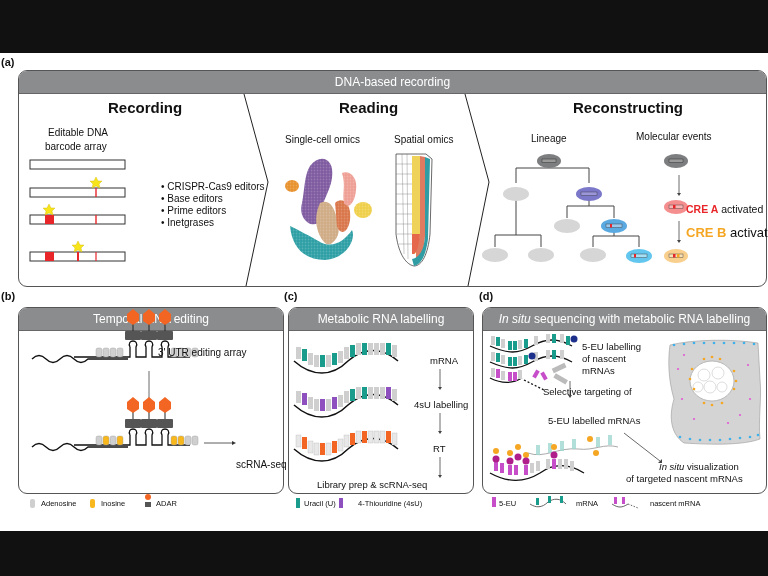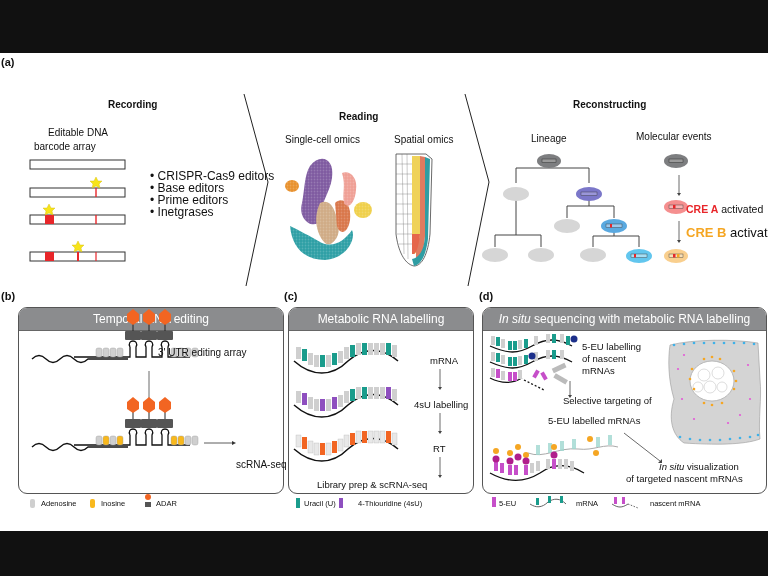--- a/index.html
+++ b/index.html
@@ -1,43 +1,46 @@
 <!DOCTYPE html>
 <html><head>
 <meta charset="utf-8">
 <style>
   html,body{margin:0;padding:0;background:#111;}
   body{width:768px;height:576px;position:relative;overflow:hidden;font-family:"Liberation Sans",sans-serif;color:#111;}
   .canvas{position:absolute;left:0;top:53px;width:768px;height:478px;background:#fff;}
   .plabel{position:absolute;font-weight:bold;font-size:11px;}
   .panel{position:absolute;border:1.3px solid #555;border-radius:9px;background:#fff;overflow:hidden;}
   .phead{background:#8b8c8e;color:#fff;text-align:center;font-size:12px;height:22px;line-height:22px;border-bottom:1px solid #666;}
-  .sec-title{position:absolute;font-weight:bold;font-size:10px;}
+  .sec-title{position:absolute;font-weight:bold;font-size:15px;}
   .t{position:absolute;font-size:10px;white-space:nowrap;}
   .t9{position:absolute;font-size:9.5px;white-space:nowrap;}
   .leg{position:absolute;font-size:7.5px;white-space:nowrap;}
   svg{position:absolute;overflow:visible;}
-  ul.bul{position:absolute;margin:4px;padding:0;list-style:none;font-size:12px;line-height:12px;}
+  ul.bul{position:absolute;margin:15px;padding:0;list-style:none;font-size:10px;line-height:12px;}
   ul.bul li:before{content:"• ";}
 </style>
 </head>
 <body>
 
 <div class="canvas">
 
   <div class="plabel" style="left:1px;top:3px;">(a)</div>
+  <div class="panel" style="left:18px;top:17px;width:747px;height:215px;">
+    <div class="phead">DNA-based recording</div>
+  </div>
 
   <svg style="left:0;top:0;" width="768" height="240">
     <polyline points="244,41 268,129 246,233" fill="none" stroke="#222" stroke-width="1"></polyline>
     <polyline points="465,41 489,129 468,233" fill="none" stroke="#222" stroke-width="1"></polyline>
   </svg>
 
   <div class="sec-title" style="left:108px;top:46px;">Recording</div>
   <div class="t" style="left:48px;top:74px;">Editable DNA</div>
-  <div class="t" style="left:34px;top:88px;">barcode array</div>
+  <div class="t" style="left:45px;top:88px;">barcode array</div>
 
   <svg style="left:0;top:0;" width="140" height="240">
     <rect x="30" y="107" width="95" height="9" fill="#fff" stroke="#333" stroke-width="1"></rect>
     <rect x="30" y="135" width="95" height="9" fill="#fff" stroke="#333" stroke-width="1"></rect>
     <line x1="96" y1="135" x2="96" y2="144" stroke="#e8262a" stroke-width="1.4"></line>
     <polygon points="96,124 98,128 102,128 99,131 100,135 96,133 92,135 93,131 90,128 94,128" fill="#f7e41b" stroke="#d1b800" stroke-width="0.4"></polygon>
     <rect x="30" y="162" width="95" height="9" fill="#fff" stroke="#333" stroke-width="1"></rect>
     <rect x="45" y="162" width="9" height="9" fill="#e8262a"></rect>
     <line x1="96" y1="162" x2="96" y2="171" stroke="#e8262a" stroke-width="1.4"></line>
     <polygon points="49,151 51,155 55,155 52,158 53,162 49,160 45,162 46,158 43,155 47,155" fill="#f7e41b" stroke="#d1b800" stroke-width="0.4"></polygon>
@@ -48,21 +51,21 @@
     <polygon points="78,188 80,192 84,192 81,195 82,199 78,197 74,199 75,195 72,192 76,192" fill="#f7e41b" stroke="#d1b800" stroke-width="0.4"></polygon>
   </svg>
 
   <ul class="bul" style="left:146px;top:113px;">
     <li>CRISPR-Cas9 editors</li>
     <li>Base editors</li>
     <li>Prime editors</li>
     <li>Inetgrases</li>
   </ul>
 
-  <div class="sec-title" style="left:339px;top:58px;">Reading</div>
+  <div class="sec-title" style="left:339px;top:46px;">Reading</div>
   <div class="t" style="left:285px;top:81px;">Single-cell omics</div>
   <div class="t" style="left:394px;top:81px;">Spatial omics</div>
 
   <svg style="left:280px;top:95px;" width="180" height="120">
     <defs>
       <pattern id="dots" width="3" height="3" patternUnits="userSpaceOnUse">
         <circle cx="1.5" cy="1.5" r="0.9" fill="#fff" opacity="0.55"></circle>
       </pattern>
     </defs>
     <g>
@@ -408,21 +411,21 @@
   </svg>
 
   <div class="t9" style="left:582px;top:288px;">5-EU labelling</div>
   <div class="t9" style="left:582px;top:300px;">of nascent</div>
   <div class="t9" style="left:582px;top:312px;">mRNAs</div>
 
   <svg style="left:566px;top:328px;" width="8" height="22">
     <line x1="4" y1="0" x2="4" y2="14" stroke="#444" stroke-width="0.8"></line>
       <polygon points="2,14 6,14 4,17" fill="#444"></polygon>
   </svg>
-  <div class="t9" style="left:543px;top:342px;margin-left:20px;">Selective targeting of</div>
+  <div class="t9" style="left:543px;top:333px;">Selective targeting of</div>
   <div class="t9" style="left:548px;top:362px;">5-EU labelled mRNAs</div>
 
   <svg style="left:488px;top:384px;" width="140" height="50">
     <path d="M2,36 C20,46 36,46 52,36 C66,26 80,26 96,36" fill="none" stroke="#111" stroke-width="1.3"></path>
     <g fill="#c64fc9">
         <rect x="6" y="24" width="4" height="10"></rect>
         <rect x="12" y="26" width="4" height="10"></rect>
         <rect x="20" y="28" width="4" height="10"></rect>
         <rect x="26" y="28" width="4" height="10"></rect>
         <rect x="36" y="28" width="4" height="10"></rect>

